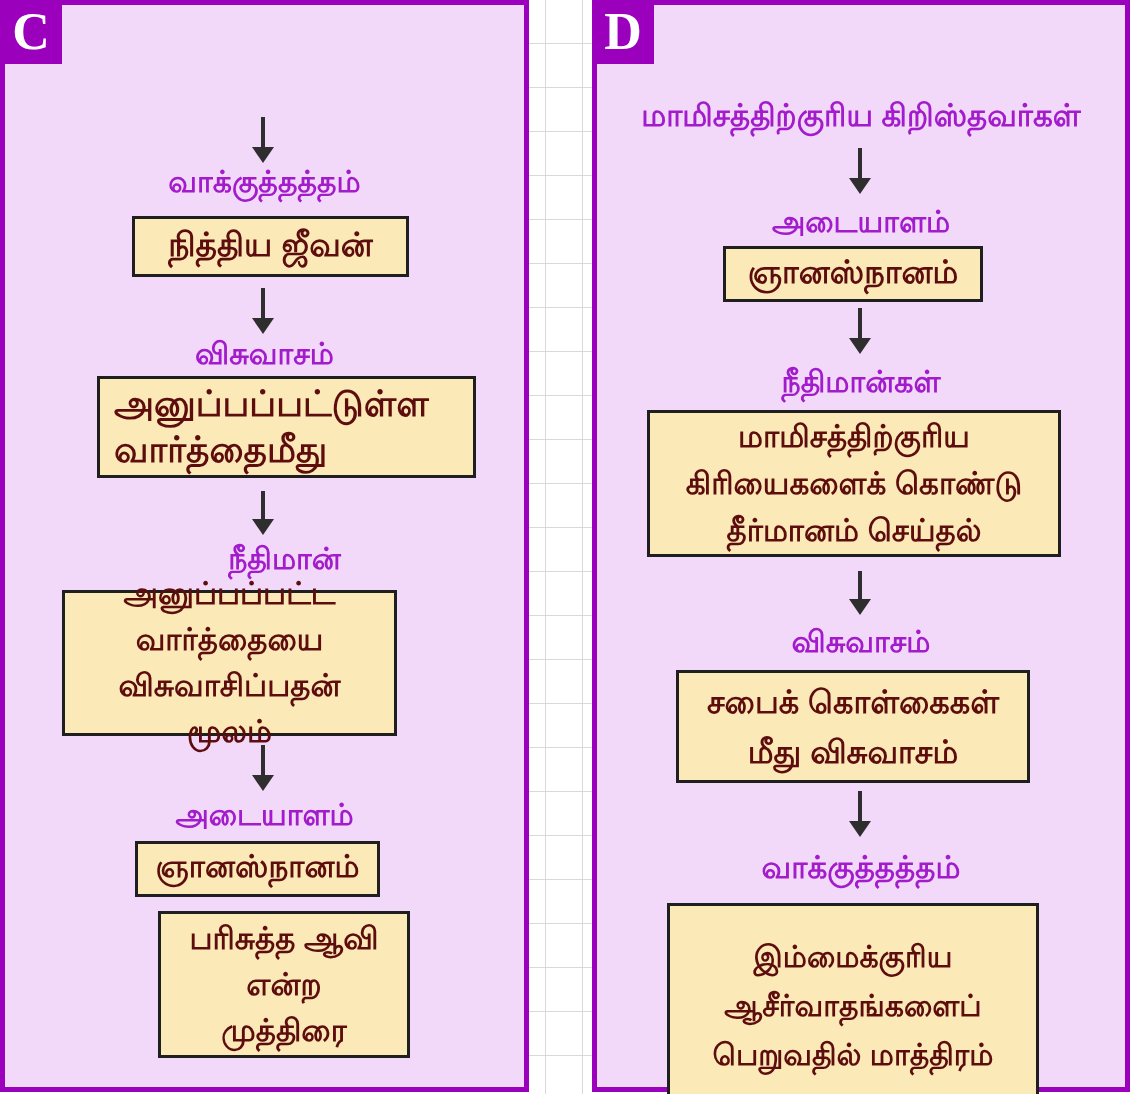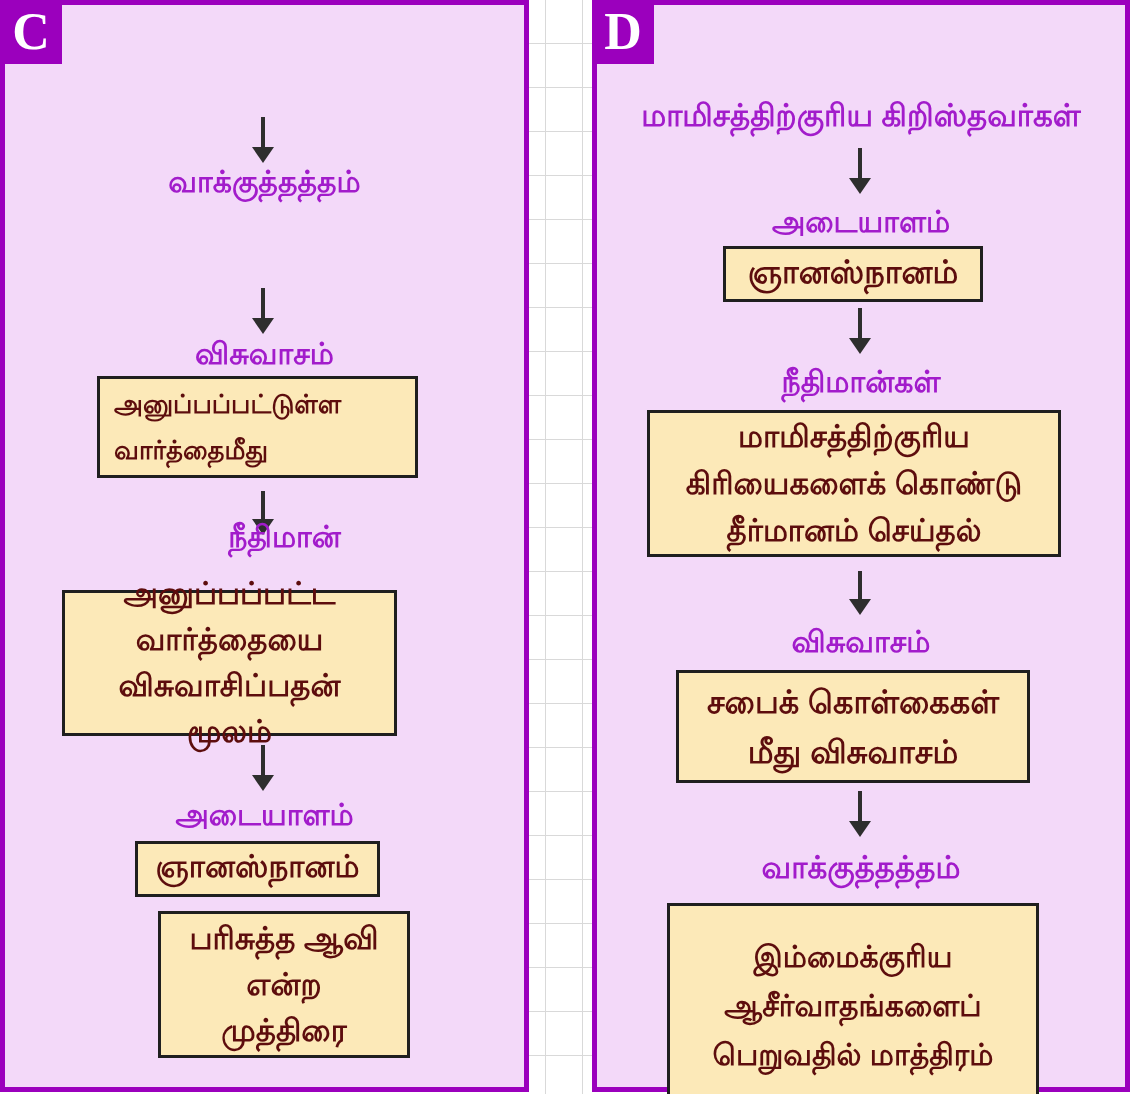--- a/index.html
+++ b/index.html
@@ -63,23 +63,23 @@
     border-top:16px solid #2e2e2e;
   }
 
   
   #panel-c .flow-title { top:64px; }
   .c-a1 { left:247px; top:112px; height:46px; }
   .c-h1 { top:158px; }
   .c-b1 { left:127px; top:211px; width:277px; height:61px; font-size:33px; }
   .c-a2 { left:247px; top:283px; height:46px; }
   .c-h2 { top:330px; }
-  .c-b2 { left:92px;  top:371px; width:321px; height:102px; font-size:26px; line-height:46px; }
+  .c-b2 { left:92px;  top:371px; width:379px; height:102px; font-size:36px; line-height:46px; }
   .c-a3 { left:247px; top:486px; height:44px; }
-  .c-h3 { top:513px;padding-left:40px; }
+  .c-h3 { top:535px;padding-left:40px; }
   .c-b3 { left:57px;  top:585px; width:335px; height:146px; font-size:31px; line-height:46px; }
   .c-a4 { left:247px; top:740px; height:46px; }
   .c-h4 { top:791px; }
   .c-b4 { left:130px; top:836px; width:245px; height:56px; font-size:31px; }
   .c-b5 { left:127px; top:906px; width:252px; height:147px; font-size:31px; line-height:46px;margin-left:26px; }
 
   
   #panel-d .flow-title { top:90px; }
   .d-a1 { left:252px; top:143px; height:46px; }
   .d-h1 { top:198px; }
@@ -102,20 +102,21 @@
   <div class="grid-gap"></div>
 
   <section class="panel" id="panel-c">
 
     <div class="arrow c-a1">
         <span class="shaft"></span>
         <span class="head"></span>
       </div>
 
     <div class="heading c-h1">வாக்குத்தத்தம்</div>
+    <div class="box c-b1">நித்திய ஜீவன்</div>
 
     <div class="arrow c-a2">
         <span class="shaft"></span>
         <span class="head"></span>
       </div>
 
     <div class="heading c-h2">விசுவாசம்</div>
     <div class="box c-b2 align-left">அனுப்பப்பட்டுள்ள
 வார்த்தைமீது</div>
 

